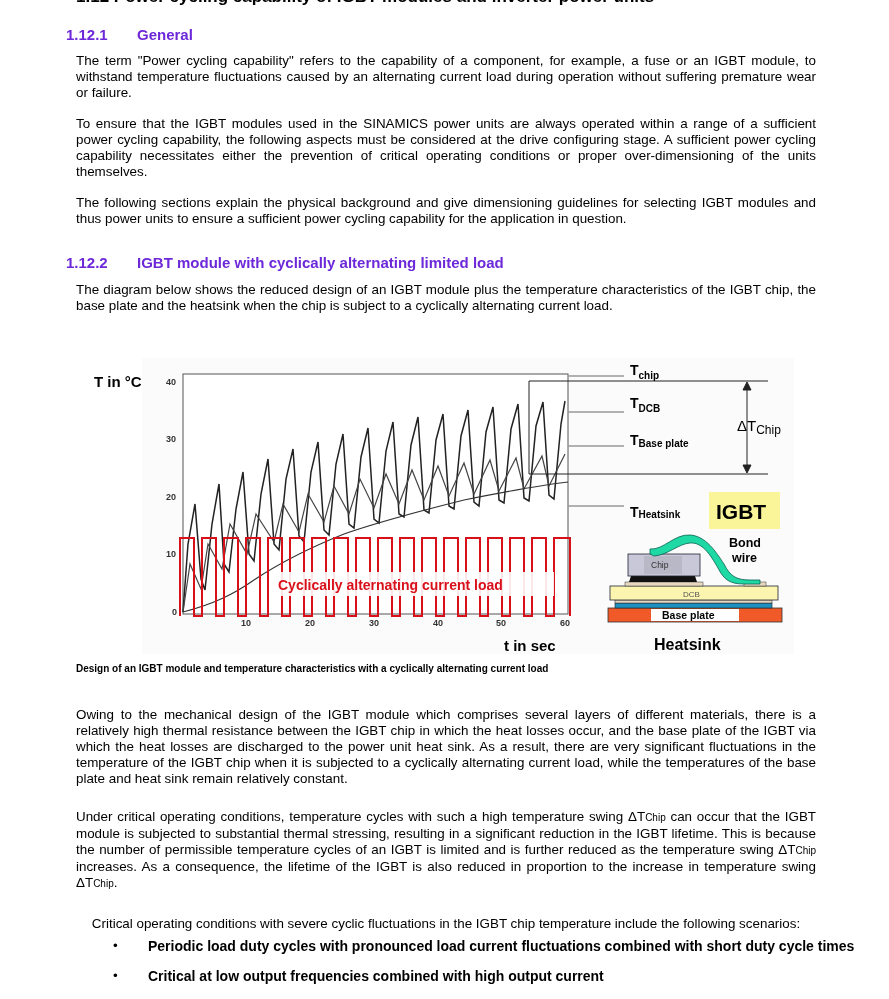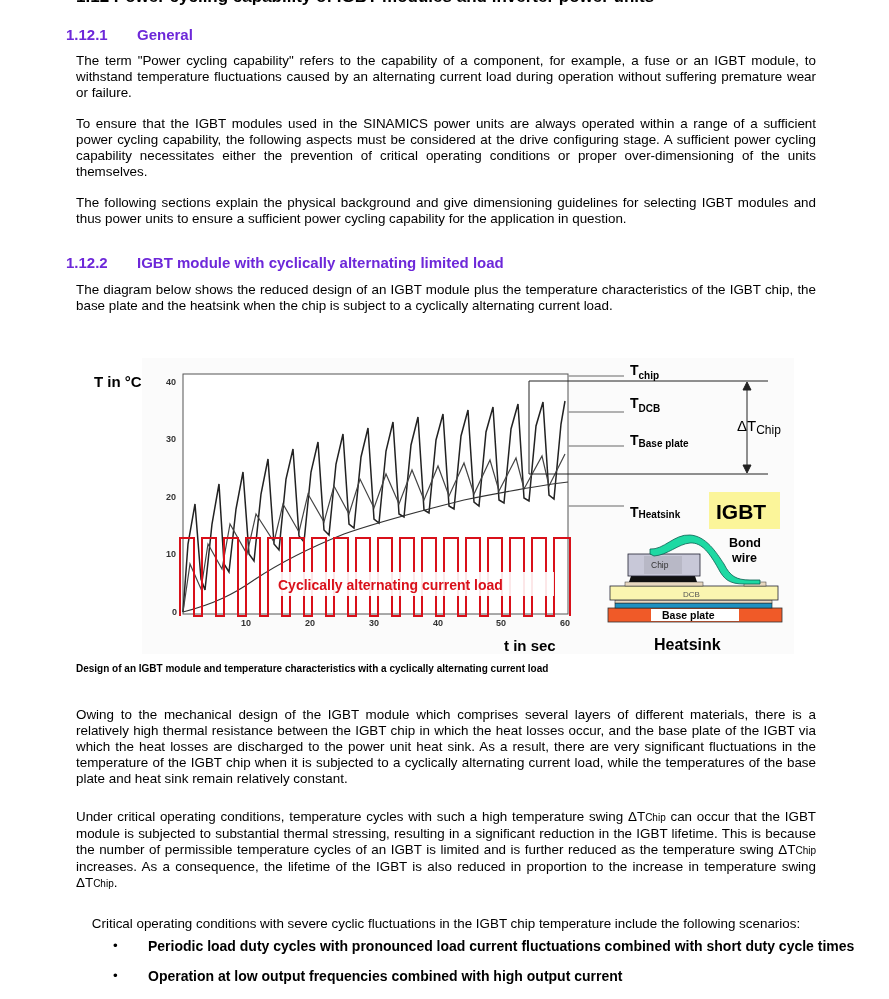--- a/index.html
+++ b/index.html
@@ -125,13 +125,13 @@
 
 <div class="abs p" style="top:707px;">Owing to the mechanical design of the IGBT module which comprises several layers of different materials, there is a relatively high thermal resistance between the IGBT chip in which the heat losses occur, and the base plate of the IGBT via which the heat losses are discharged to the power unit heat sink. As a result, there are very significant fluctuations in the temperature of the IGBT chip when it is subjected to a cyclically alternating current load, while the temperatures of the base plate and heat sink remain relatively constant.</div>
 
 <div class="abs p" style="top:809px;"><span>Under critical operating conditions, temperature cycles with such a high temperature swing ΔT</span><span class="sub">Chip</span><span> can occur that the IGBT module is subjected to substantial thermal stressing, resulting in a significant reduction in the IGBT lifetime. This is because the number of permissible temperature cycles of an IGBT is limited and is further reduced as the temperature swing ΔT</span><span class="sub">Chip</span><span> increases. As a consequence, the lifetime of the IGBT is also reduced in proportion to the increase in temperature swing ΔT</span><span class="sub">Chip</span><span>.</span></div>
 
 <div class="abs p" style="top:908px; white-space:nowrap; text-align:center;margin-top:8px;">Critical operating conditions with severe cyclic fluctuations in the IGBT chip temperature include the following scenarios:</div>
 
 <div class="abs bullet" style="top:938px;">•</div>
 <div class="abs bullet-text" style="top:938px;">Periodic load duty cycles with pronounced load current fluctuations combined with short duty cycle times</div>
 <div class="abs bullet" style="top:968px;">•</div>
-<div class="abs bullet-text" style="top:968px;">Operation at low output frequencies combined with high output current</div>
+<div class="abs bullet-text" style="top:968px;">Critical at low output frequencies combined with high output current</div>
 
 </body></html>

